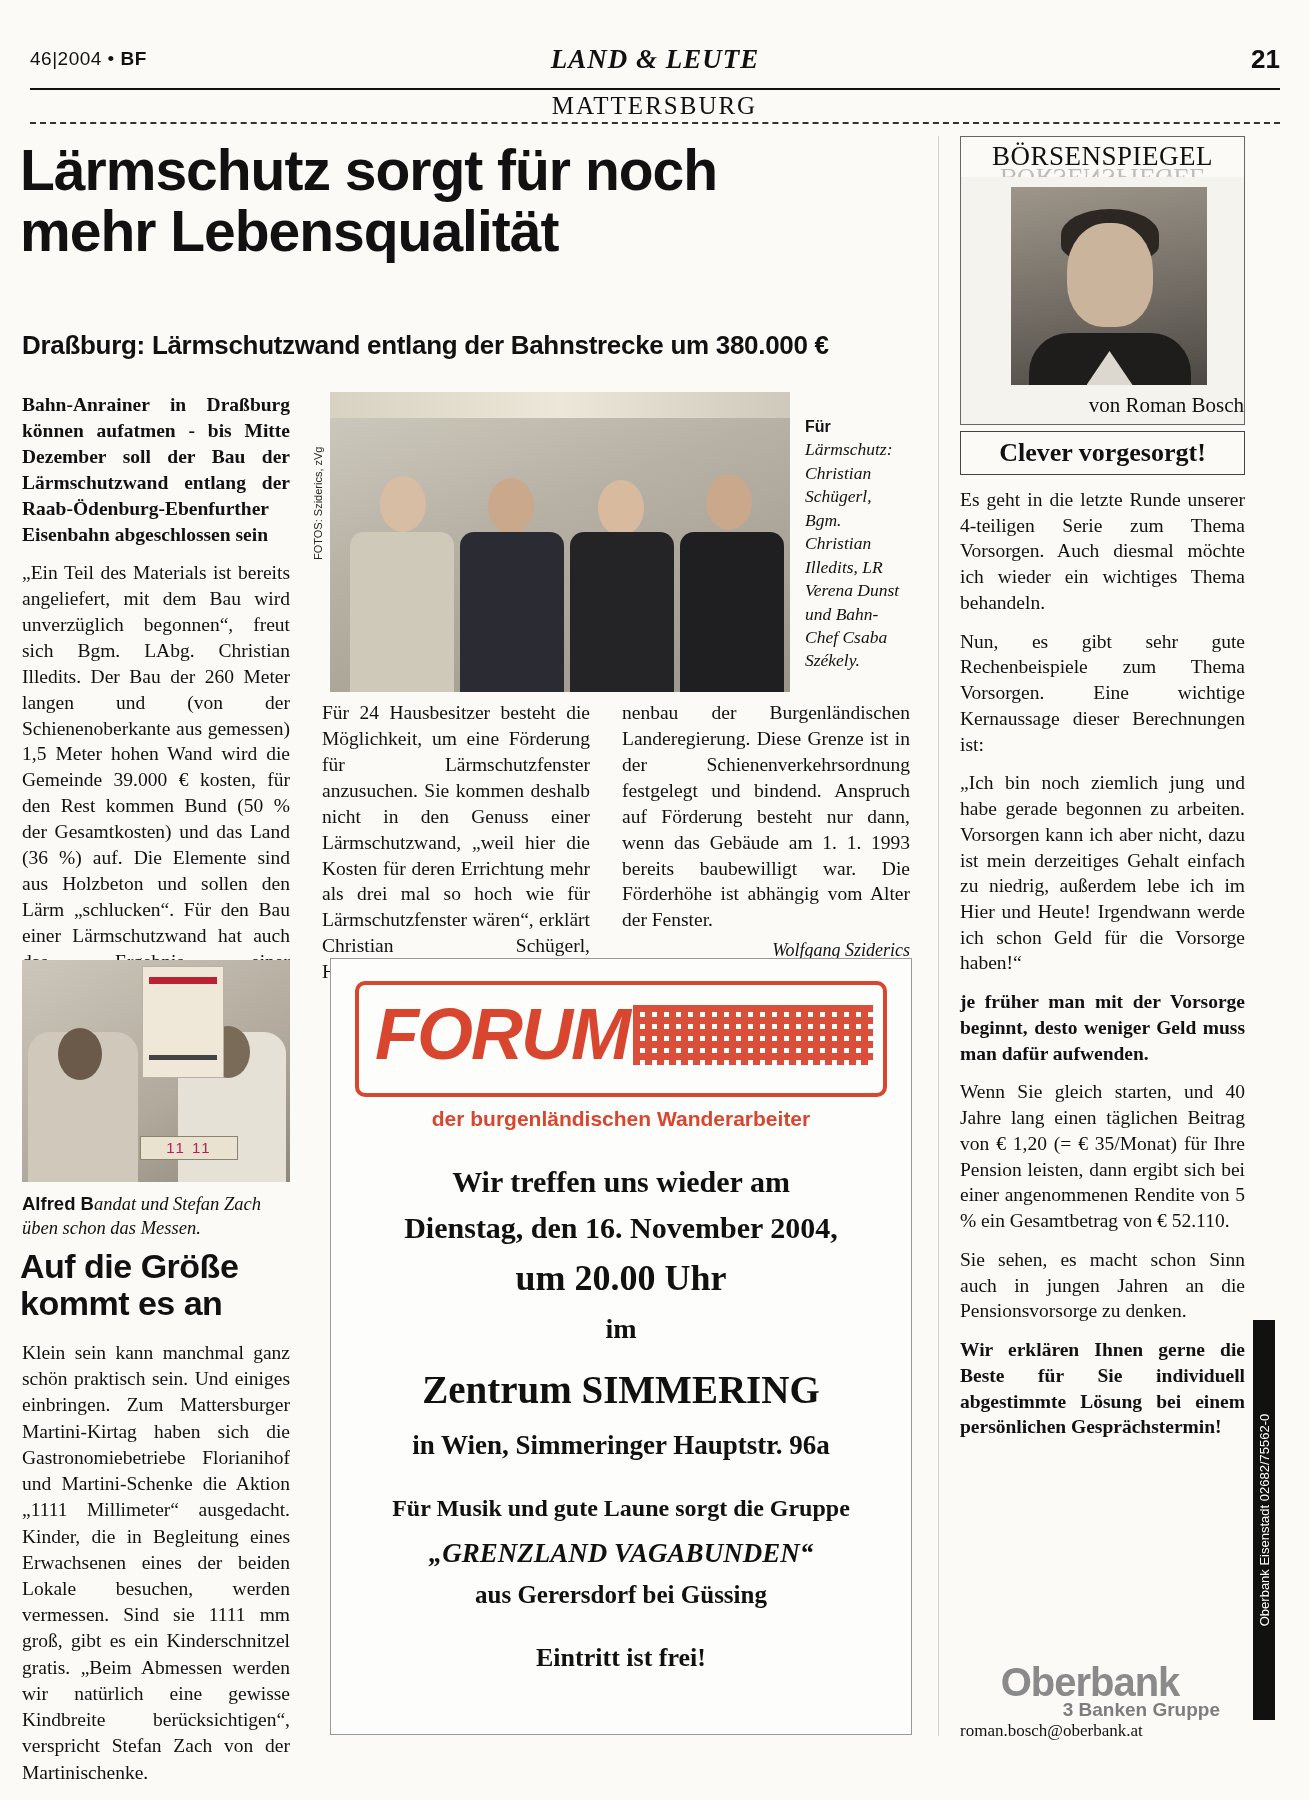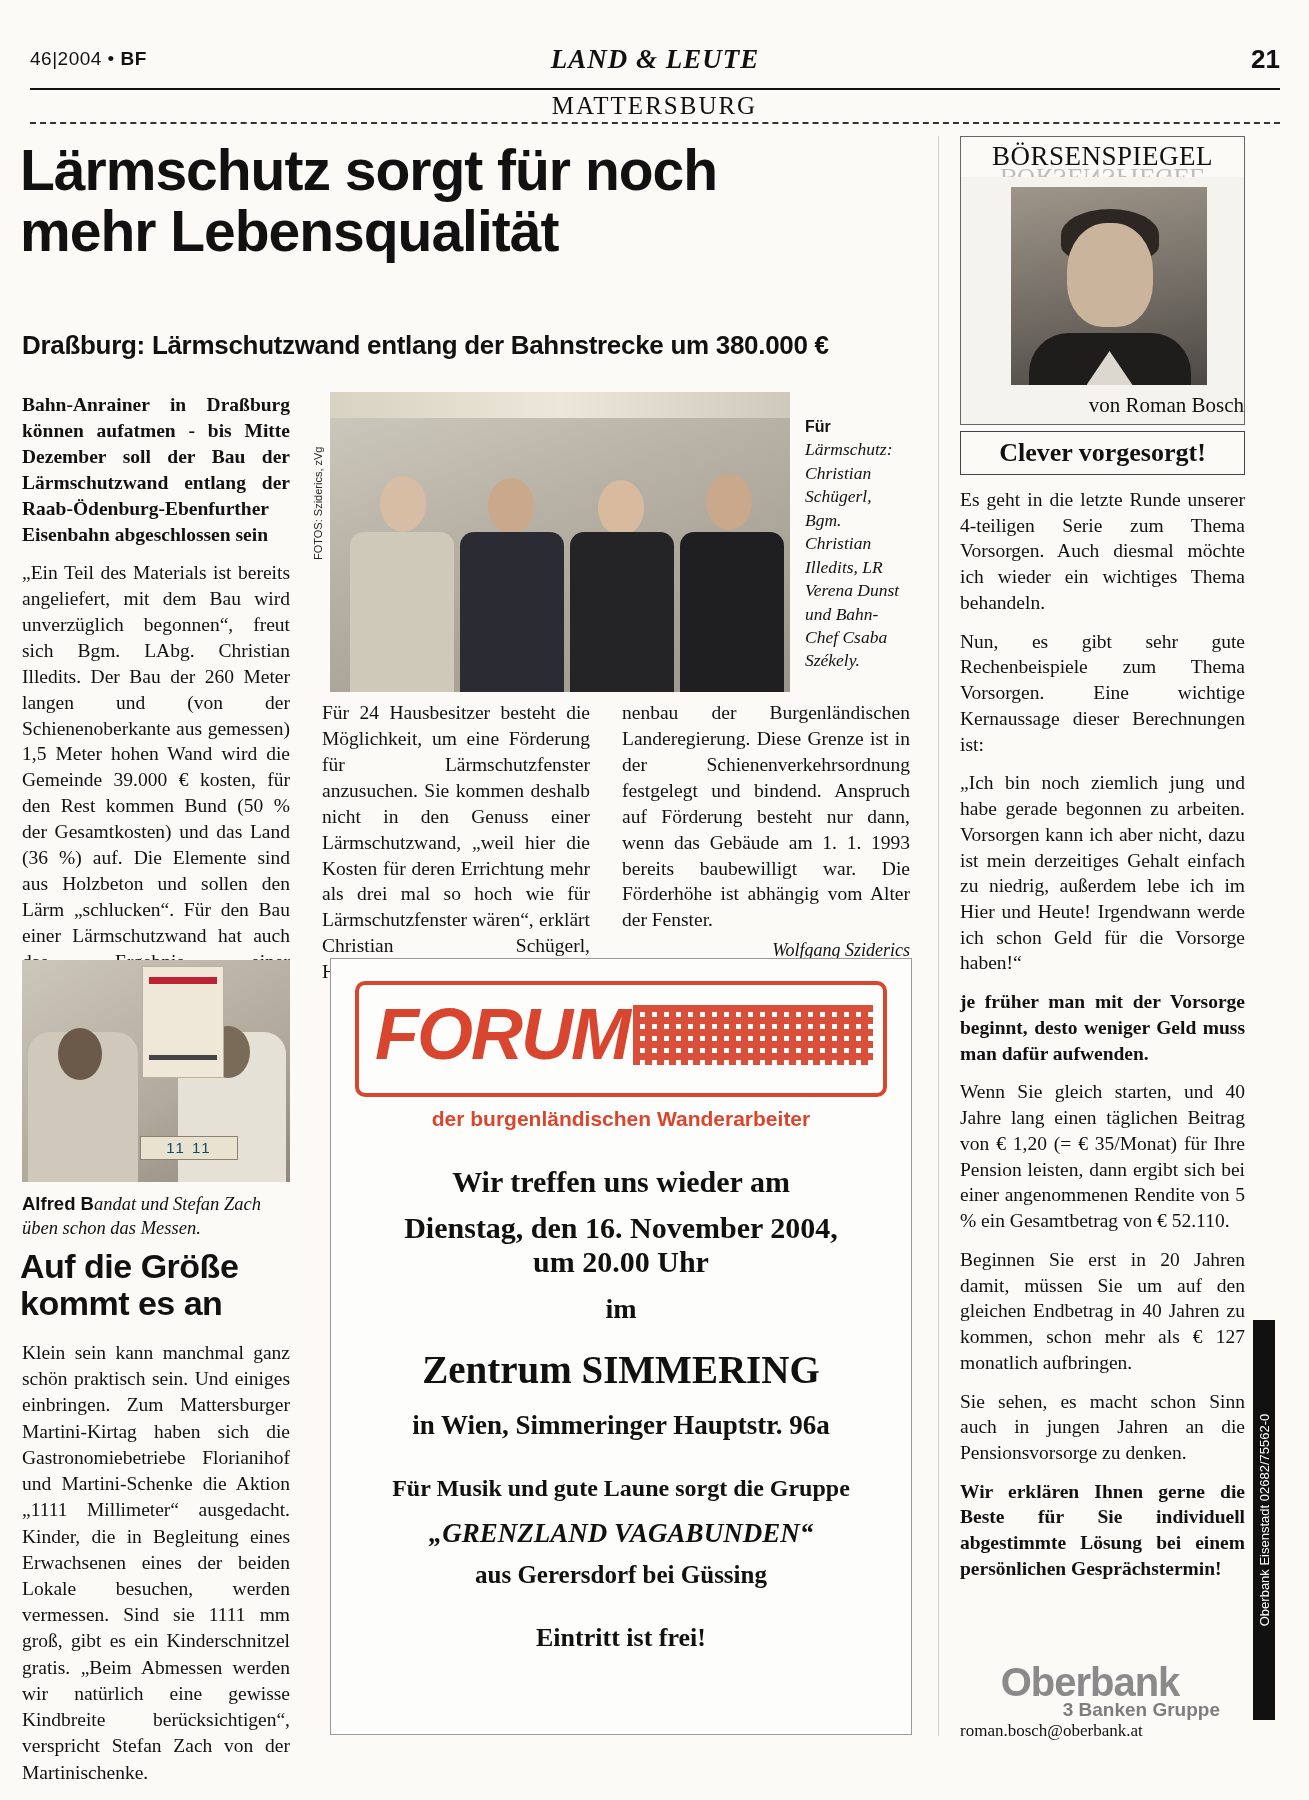--- a/index.html
+++ b/index.html
@@ -160,21 +160,21 @@
   }
   .photo-small .poster {
     position:absolute; left: 120px; top: 6px; width: 80px; height: 110px;
     background:#efe8d8; border:1px solid #b9b2a3;
   }
   .photo-small .poster .bar { position:absolute; left:6px; right:6px; height:7px; background:#b23; top:10px;}
   .photo-small .poster .bar2 { position:absolute; left:6px; right:6px; height:5px; background:#444; top:88px;}
   .photo-small .ruler {
     position:absolute; left: 118px; bottom: 22px; width: 96px; height: 22px;
     background:#e9e2cf; border:1px solid #8a8374;
-    font-family:"Liberation Sans",sans-serif; font-size:15px; color:#0c4a6e;
+    font-family:"Liberation Sans",sans-serif; font-size:15px; color:#be185d;
     text-align:center; line-height:22px; letter-spacing:2px;
   }
   .photo-small .p1 { position:absolute; left: 6px; bottom:0; width: 110px; height: 150px; background:#cfc8bb; border-radius:22px 22px 0 0;}
   .photo-small .p1 .h { position:absolute; left: 30px; top:-4px; width:44px; height:52px; border-radius:50%; background:#6b5a4a;}
   .photo-small .p2 { position:absolute; right: 4px; bottom:0; width: 108px; height: 150px; background:#e6e1d6; border-radius:22px 22px 0 0;}
   .photo-small .p2 .h { position:absolute; left: 28px; top:-6px; width:44px; height:52px; border-radius:50%; background:#7a6a58;}
 
   .photo-small-cap {
     position: absolute; left: 22px; top: 1192px; width: 268px;
     font-family: "Liberation Serif", serif;
@@ -219,21 +219,21 @@
     background-size: 12px 12px, 12px 12px;
     opacity: .95;
   }
   .forum-sub {
     margin-top: 10px;
     font-family: "Liberation Sans", sans-serif;
     font-weight: bold; font-size: 21px; color: #d9462f;
   }
   .ad-forum .l1 { margin-top: 34px; font-size: 30px; font-weight: bold; }
   .ad-forum .l2 { margin-top: 12px; font-size: 30px; font-weight: bold; }
-  .ad-forum .l3 { font-size: 30px; font-weight: bold; }
+  .ad-forum .l3 { margin-top: 12px; font-size: 36px; font-weight: bold; }
   .ad-forum .l4 { margin-top: 14px; font-size: 28px; font-weight: bold; }
   .ad-forum .l5 { margin-top: 22px; font-size: 39px; font-weight: bold; }
   .ad-forum .l6 { margin-top: 18px; font-size: 27px; font-weight: bold; }
   .ad-forum .l7 { margin-top: 34px; font-size: 24px; font-weight: bold; }
   .ad-forum .l8 { margin-top: 16px; font-size: 27px; font-weight: bold; font-style: italic; }
   .ad-forum .l9 { margin-top: 12px; font-size: 25px; font-weight: bold; }
   .ad-forum .l10 { margin-top: 34px; font-size: 26px; font-weight: bold; }
 
   
   .bs {
@@ -434,21 +434,20 @@
       </div>
       <div class="bs-photo-cap">von Roman Bosch</div>
     </div>
     <div class="bs-claim">Clever vorgesorgt!</div>
     <div class="bs-body" id="bs-body">
         <p>Es geht in die letzte Runde unserer 4-teiligen Serie zum Thema Vorsorgen. Auch diesmal möchte ich wieder ein wichtiges Thema behandeln.</p>
         <p>Nun, es gibt sehr gute Rechenbeispiele zum Thema Vorsorgen. Eine wichtige Kernaussage dieser Berechnungen ist:</p>
         <p>„Ich bin noch ziemlich jung und habe gerade begonnen zu arbeiten. Vorsorgen kann ich aber nicht, dazu ist mein derzeitiges Gehalt einfach zu niedrig, außerdem lebe ich im Hier und Heute! Irgendwann werde ich schon Geld für die Vorsorge haben!“</p>
         <p class="bold">je früher man mit der Vorsorge beginnt, desto weniger Geld muss man dafür aufwenden.</p>
         <p>Wenn Sie gleich starten, und 40 Jahre lang einen täglichen Beitrag von € 1,20 (= € 35/Monat) für Ihre Pension leisten, dann ergibt sich bei einer angenommenen Rendite von 5 % ein Gesamtbetrag von € 52.110.</p>
-        <p>Beginnen Sie erst in 20 Jahren damit, müssen Sie um auf den gleichen Endbetrag in 40 Jahren zu kommen, schon mehr als € 127 monatlich aufbringen.</p>
         <p>Sie sehen, es macht schon Sinn auch in jungen Jahren an die Pensionsvorsorge zu denken.</p>
         <p class="bold">Wir erklären Ihnen gerne die Beste für Sie individuell abgestimmte Lösung bei einem persönlichen Gesprächstermin!</p>
       </div>
   </div>
 
   <div class="oberbank">
     <div class="name">Oberbank</div>
     <div class="sub">3 Banken Gruppe</div>
     <div class="mail">roman.bosch@oberbank.at</div>
   </div>

